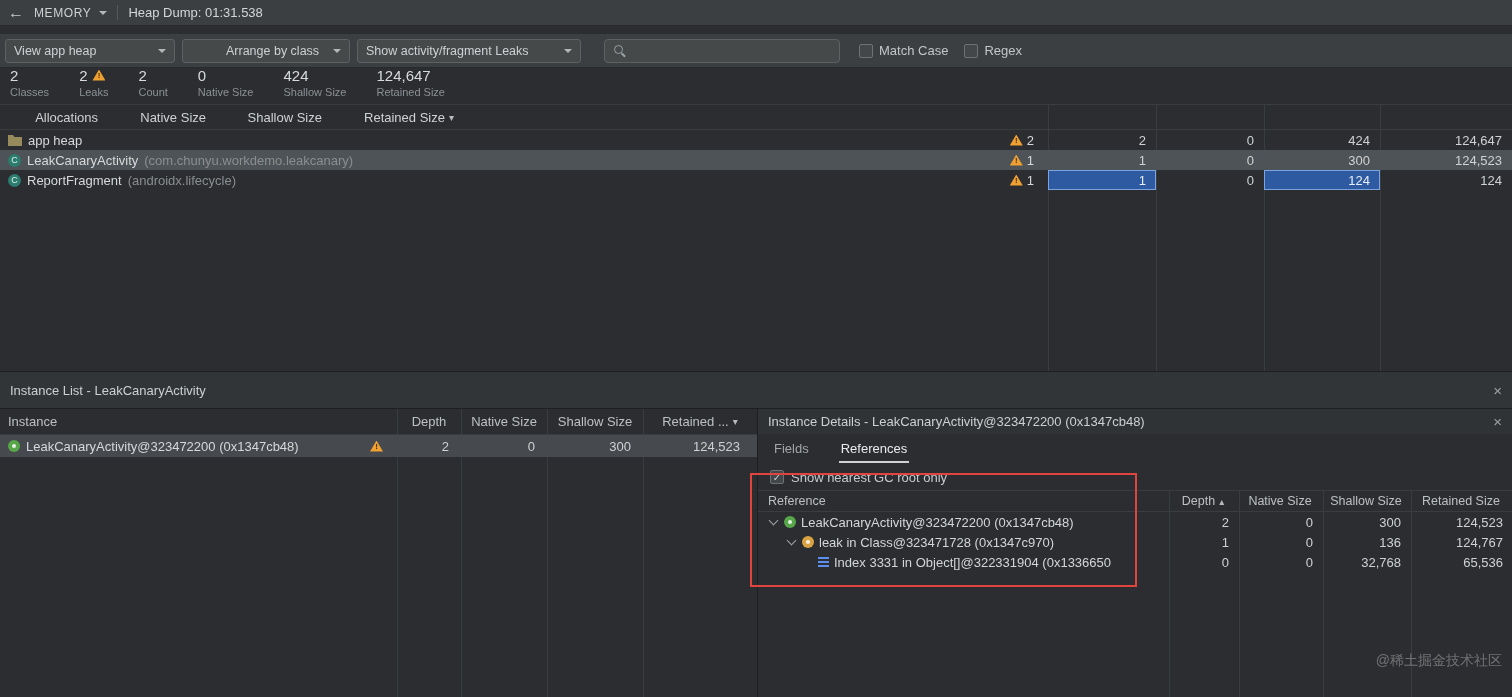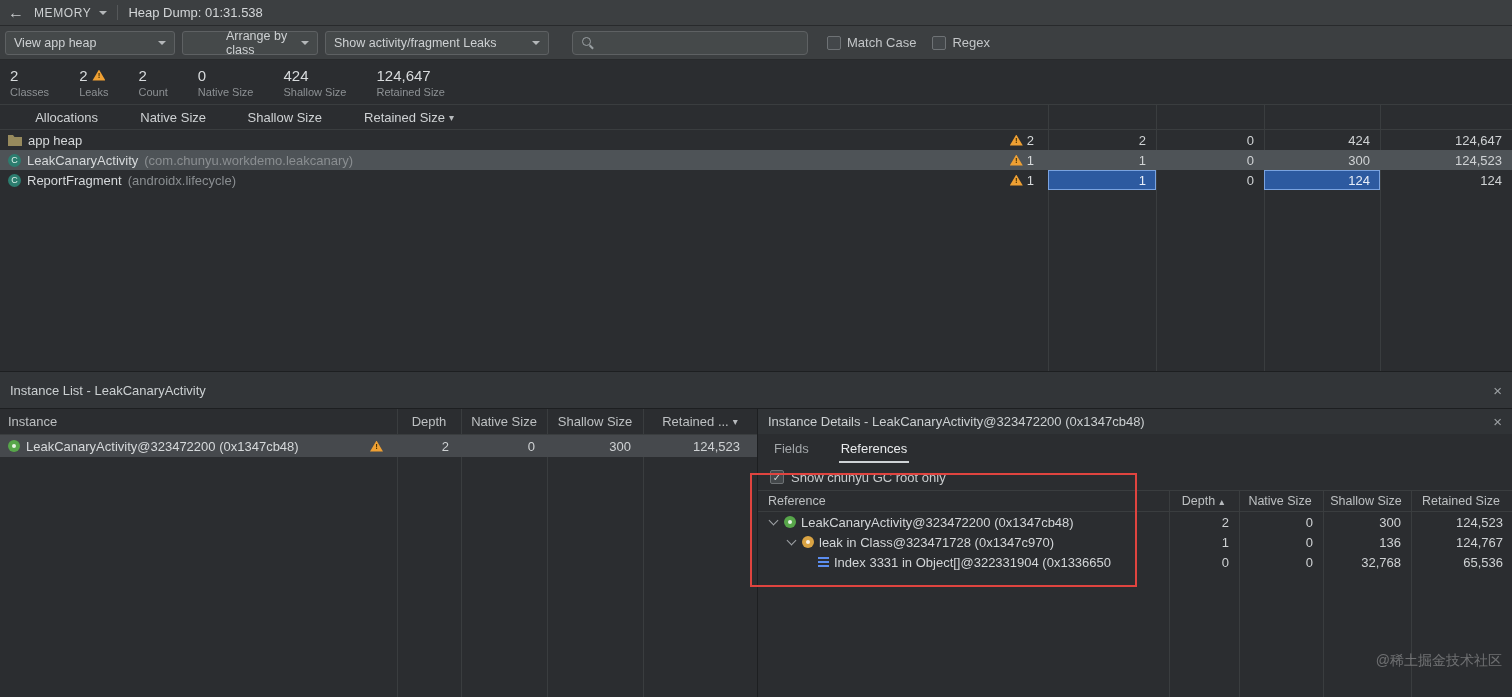--- a/index.html
+++ b/index.html
@@ -12,27 +12,27 @@
   .topbar { position:absolute; top:0; left:0; right:0; height:26px;
     background:#3c3f41; border-bottom:1px solid #282a2c;
     display:flex; align-items:center; padding:0 8px; gap:10px; }
   .back { font-size:16px; color:#c7cacc; line-height:1; cursor:default; }
   .mem-dd { display:flex; align-items:center; gap:8px; color:#cdd0d2; letter-spacing:.6px; font-size:12px; }
   .caret { width:0; height:0; border-left:4px solid transparent; border-right:4px solid transparent; border-top:4px solid #b4b7b9; display:inline-block; }
   .vsep { width:1px; height:15px; background:#55585a; }
   .heaplbl { color:#d3d6d8; font-size:13px; }
 
   
-  .toolbar { position:absolute; top:26px; left:0; right:0; height:34px;
+  .toolbar { position:absolute; top:34px; left:0; right:0; height:34px;
     background:#3c3f41; border-bottom:1px solid #282a2c;
     display:flex; align-items:center; padding:0 5px; gap:7px; }
   .combo { height:24px; background:#45494a; border:1px solid #5e6163; border-radius:3px;
     display:flex; align-items:center; justify-content:space-between; padding:0 8px;
     font-size:12.5px; color:#ced1d3; gap:8px; }
-  .combo.w1 { width:170px; } .combo.w2 { width:136px;padding-left:43px; } .combo.w3 { width:224px; }
+  .combo.w1 { width:170px; } .combo.w2 { width:168px;padding-left:43px; } .combo.w3 { width:224px; }
   .searchbox { width:236px; height:24px; margin-left:16px; background:#45494a;
     border:1px solid #5e6163; border-radius:4px; display:flex; align-items:center; padding:0 8px; gap:7px; }
   .search-ic { position:relative; width:13px; height:13px; flex:none; }
   .search-ic::before { content:""; position:absolute; width:7px; height:7px; border:1.5px solid #9aa0a3; border-radius:50%; left:1px; top:1px; }
   .search-ic::after { content:""; position:absolute; width:5px; height:1.6px; background:#9aa0a3; transform:rotate(45deg); left:8px; top:9.5px; }
   .searchbox input { flex:1; background:transparent; border:none; outline:none; color:#d7dadc; font-family:inherit; font-size:13px; }
   .cbgroup { display:flex; align-items:center; gap:16px; margin-left:12px; }
   .cb { display:flex; align-items:center; gap:6px; color:#c3c6c8; font-size:13px; }
   .cbbox { width:14px; height:14px; background:#43474a; border:1px solid #6e7275; border-radius:2px;
     display:flex; align-items:center; justify-content:center; font-size:10px; color:#cdd0d2; }
@@ -325,21 +325,21 @@
           <span class="close">×</span>
         </div>
 
         <div class="tabs">
           <span class="tab">Fields</span>
           <span class="tab active">References</span>
         </div>
 
         <div class="gc-row">
           <span class="cbbox">✓</span>
-          <span>Show chunyu GC root only</span>
+          <span>Show nearest GC root only</span>
         </div>
 
         <div class="det-table">
           <div class="colsep" style="left:411px;bottom:10px"></div>
           <div class="colsep" style="left:481px;bottom:10px"></div>
           <div class="colsep" style="left:565px;bottom:10px"></div>
           <div class="colsep" style="left:653px;bottom:10px"></div>
 
           <div class="dt-head">
             <div class="dt-ref">

